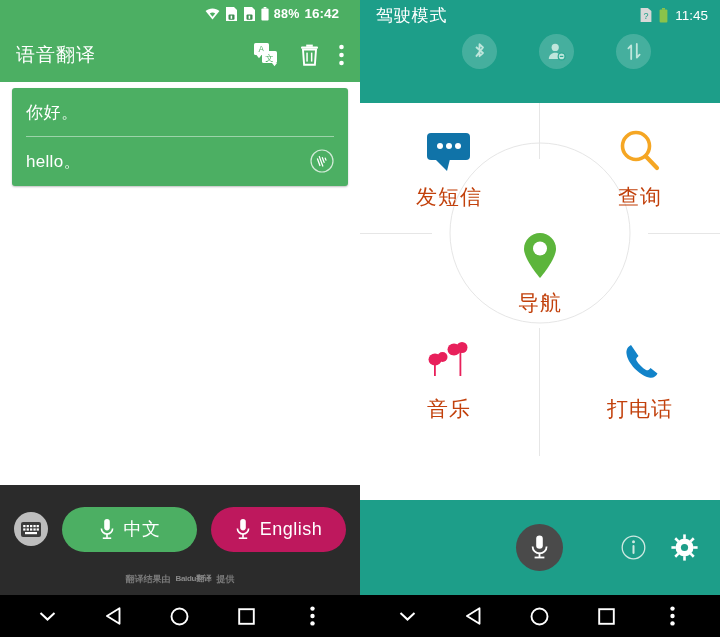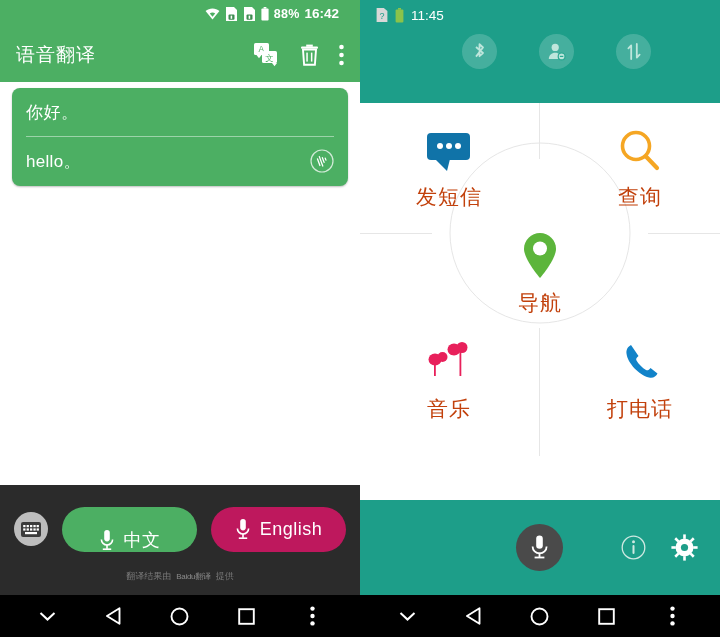--- a/index.html
+++ b/index.html
@@ -22,21 +22,21 @@
 
   .l-appbar {
     height:55px; background:#4CAF63; display:flex; align-items:center;
     padding:0 12px 0 16px;
   }
   .l-title { color:#fff; font-size:19px; letter-spacing:1px; flex:1; }
   .l-actions { display:flex; align-items:center; gap:20px; padding-right:4px; }
 
   .card {
     position:absolute; left:12px; top:88px; width:336px;
-    background:#4CAF63; border-radius:8px;
+    background:#4CAF63; border-radius:3px;
     box-shadow:0 1px 2px rgba(0,0,0,.25);
     padding:0 14px;
   }
   .card-src { font-size:17px; color:#fff; padding:13px 0 12px; letter-spacing:.5px; }
   .card-div { height:1px; background:rgba(255,255,255,.45); }
   .card-dst {
     font-size:17px; color:#fff; padding:12px 0 13px; letter-spacing:.3px;
     display:flex; align-items:center; justify-content:space-between;
   }
   .spk { width:24px; height:24px; flex:0 0 24px; }
@@ -47,26 +47,26 @@
   }
   .l-btnrow { flex:1; display:flex; align-items:center; padding:0 14px; gap:14px; }
   .kb-circle {
     width:34px; height:34px; border-radius:50%; background:#bdbdbd;
     display:flex; align-items:center; justify-content:center; flex:0 0 34px;
   }
   .lang-btn {
     height:45px; border-radius:23px; display:flex; align-items:center;
     justify-content:center; gap:9px; flex:1; cursor:pointer;
   }
-  .lang-btn.zh { background:#4CAF63;align-items:flex-end; }
+  .lang-btn.zh { background:#4CAF63; }
   .lang-btn.en { background:#be185d; }
   .lang-btn .lbl { color:#fff; font-size:18px; letter-spacing:.5px; }
   .attrib {
-    height:22px; display:flex; align-items:center; justify-content:center;
-    gap:5px; color:#7a7a7a; font-size:9px; padding-bottom:16px;
+    height:22px; display:flex; align-items:flex-start; justify-content:center;
+    gap:5px; color:#7a7a7a; font-size:9px; padding-bottom:16px;font-weight:bold;
   }
   .attrib .brand { color:#8a8a8a; font-size:8px; letter-spacing:-.3px; }
 
   
   .navbar {
     position:absolute; left:0; bottom:0; width:360px; height:42px;
     background:#000; display:flex; align-items:center;
     justify-content:space-around; padding:0 14px;
   }
   .navbar > div { display:flex; align-items:center; justify-content:center; width:52px; height:42px; }
@@ -267,20 +267,21 @@
             <circle cx="2.5" cy="17.4" r="2.2" fill="#fff"></circle>
           </svg>
       </div>
     </div>
   </div>
 
   <div class="phone">
 
     <div class="r-header">
       <div class="r-status">
+        <span class="r-title">驾驶模式</span>
         <span class="ic">
           <svg width="12" height="14" viewBox="0 0 12 14">
               <path d="M0.6 0h7.2L11.4 3v11H0.6z" fill="#d8d8d8"></path>
               <text x="6" y="11.4" font-size="9" fill="#1D9E89" text-anchor="middle" font-family="Liberation Sans, sans-serif">?</text>
             </svg>
         </span>
         <span class="ic">
           <svg width="9" height="15" viewBox="0 0 9 15">
               <rect x="3" y="0" width="3" height="1.7" fill="#8BC34A"></rect>
               <rect x="0.6" y="1.5" width="7.8" height="13" rx="1" fill="#8BC34A"></rect>

